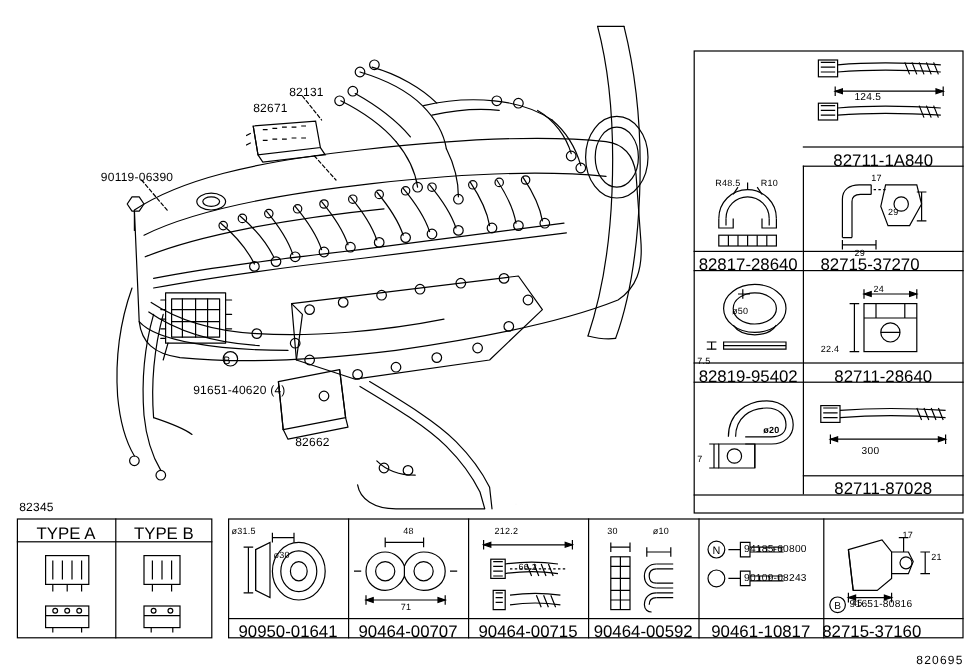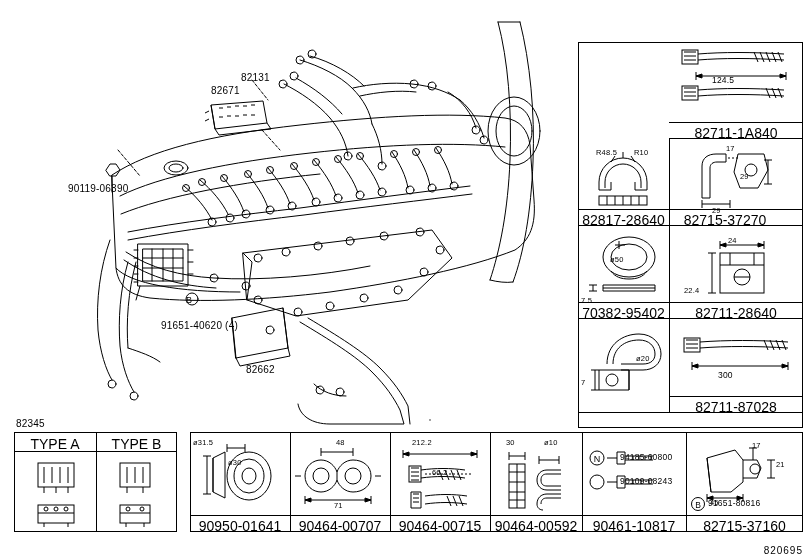--- a/index.html
+++ b/index.html
@@ -219,21 +219,21 @@
       <path d="M6 10 L 10 34"></path>
       <path d="M10 34 L 14 40 L 66 34 L 62 28"></path>
       <path d="M14 13 L 18 13 M22 12 L 26 12 M30 11 L 34 11 M38 11 L 42 11 M46 10 L 50 10"></path>
       <path d="M14 22 L 18 22 M22 21 L 26 21 M30 21 L 34 21 M38 20 L 42 20 M46 20 L 50 20"></path>
       <path d="M4 16 L 0 18 M4 24 L 0 26"></path>
     </g>
   </svg>
 
   <div class="lbl" style="left:241px;top:60px;margin-top:12px;">82131</div>
   <div class="lbl" style="left:211px;top:85px;">82671</div>
-  <div class="lbl" style="left:68px;top:143px;margin-top:40px;">90119-06390</div>
+  <div class="lbl" style="left:84px;top:143px;">90119-06390</div>
   <div class="lbl" style="left:161px;top:320px;">91651-40620 (4)</div>
   <div class="lbl" style="left:246px;top:364px;">82662</div>
 
   <div class="box" style="left:578px;top:42px;width:225px;height:386px;"></div>
 
   <div class="hline" style="left:669px;top:138px;width:134px;"></div>
   <div class="hline" style="left:578px;top:225px;width:225px;"></div>
   <div class="hline" style="left:578px;top:318px;width:225px;"></div>
   <div class="hline" style="left:578px;top:412px;width:225px;"></div>
   <div class="vline" style="left:669px;top:138px;height:274px;"></div>
@@ -310,21 +310,21 @@
       <path d="M30 40 C 34 46, 40 48, 48 48 C 56 48, 62 46, 66 40"></path>
       <path d="M22 54 L 74 54 L 74 60 L 22 60 Z"></path>
       <path d="M22 57 L 74 57"></path>
       <path d="M12 54 L 12 60"></path>
       <path d="M8 54 L 16 54 M8 60 L 16 60"></path>
       <path d="M34 14 L 44 14 M38 10 L 38 18"></path>
     </g>
   </svg>
   <div class="lbl tiny" style="left:610px;top:255px;">ø50</div>
   <div class="lbl tiny" style="left:581px;top:296px;">7.5</div>
-  <div class="cell-cap" style="left:578px;top:305px;width:91px;">70382-95402</div>
+  <div class="cell-cap" style="left:578px;top:305px;width:91px;">82819-95402</div>
 
   <svg width="128" height="72" style="position:absolute;left:672px;top:231px;">
     <g fill="none" stroke="#000" stroke-width="1">
       <rect x="48" y="22" width="44" height="40"></rect>
       <path d="M48 34 L 92 34"></path>
       <path d="M58 22 L 58 34 M82 22 L 82 34"></path>
       <circle cx="70" cy="46" r="8"></circle>
       <path d="M62 46 L 78 46"></path>
       <path d="M48 14 L 92 14"></path>
       <path d="M48 10 L 48 18 M92 10 L 92 18"></path>
@@ -342,21 +342,21 @@
     <g fill="none" stroke="#000" stroke-width="1">
       <path d="M26 40 C 26 20, 42 10, 58 10 C 72 10, 80 20, 80 30 C 80 40, 72 46, 62 46 L 40 46"></path>
       <path d="M32 40 C 32 24, 44 16, 58 16 C 68 16, 74 22, 74 30 C 74 36, 70 40, 62 40 L 40 40"></path>
       <path d="M18 46 L 48 46 L 48 66 L 18 66 Z"></path>
       <circle cx="31" cy="56" r="6"></circle>
       <path d="M48 46 L 48 66"></path>
       <path d="M14 46 L 14 66"></path>
       <path d="M10 46 L 18 46 M10 66 L 18 66"></path>
     </g>
   </svg>
-  <div class="lbl tiny" style="left:636px;top:354px;">ø20</div>
+  <div class="lbl tiny" style="left:636px;top:354px;font-weight:bold;">ø20</div>
   <div class="lbl tiny" style="left:581px;top:378px;">7</div>
 
   <svg width="128" height="62" style="position:absolute;left:672px;top:324px;">
     <g fill="none" stroke="#000" stroke-width="1">
       <rect x="12" y="14" width="16" height="14"></rect>
       <path d="M14 16 L 26 16 M14 20 L 26 20 M14 24 L 26 24"></path>
       <path d="M28 18 C 54 16, 86 16, 116 18"></path>
       <path d="M28 24 C 54 22, 86 22, 116 24"></path>
       <path d="M104 16 L 108 26 M110 16 L 114 26 M98 16 L 102 26 M92 16 L 96 26"></path>
       <path d="M20 42 L 116 42"></path>
@@ -529,17 +529,17 @@
     </g>
   </svg>
   <div class="lbl tiny" style="left:752px;top:441px;">17</div>
   <div class="lbl tiny" style="left:710px;top:498px;">45</div>
   <div class="lbl tiny" style="left:776px;top:460px;">21</div>
   <svg width="16" height="16" style="position:absolute;left:690px;top:496px;">
     <circle cx="8" cy="8" r="6.5" fill="none" stroke="#000"></circle>
     <text x="8" y="11.5" font-family="Liberation Sans" font-size="8.5" text-anchor="middle">B</text>
   </svg>
   <div class="lbl small" style="left:708px;top:498px;">91651-80816</div>
-  <div class="cell-cap" style="left:686px;top:518px;width:117px;">82715-37160</div>
+  <div class="cell-cap" style="left:668px;top:518px;width:117px;">82715-37160</div>
 
   <div class="diagcode">820695</div>
 
 </div>
 
 </body></html>

